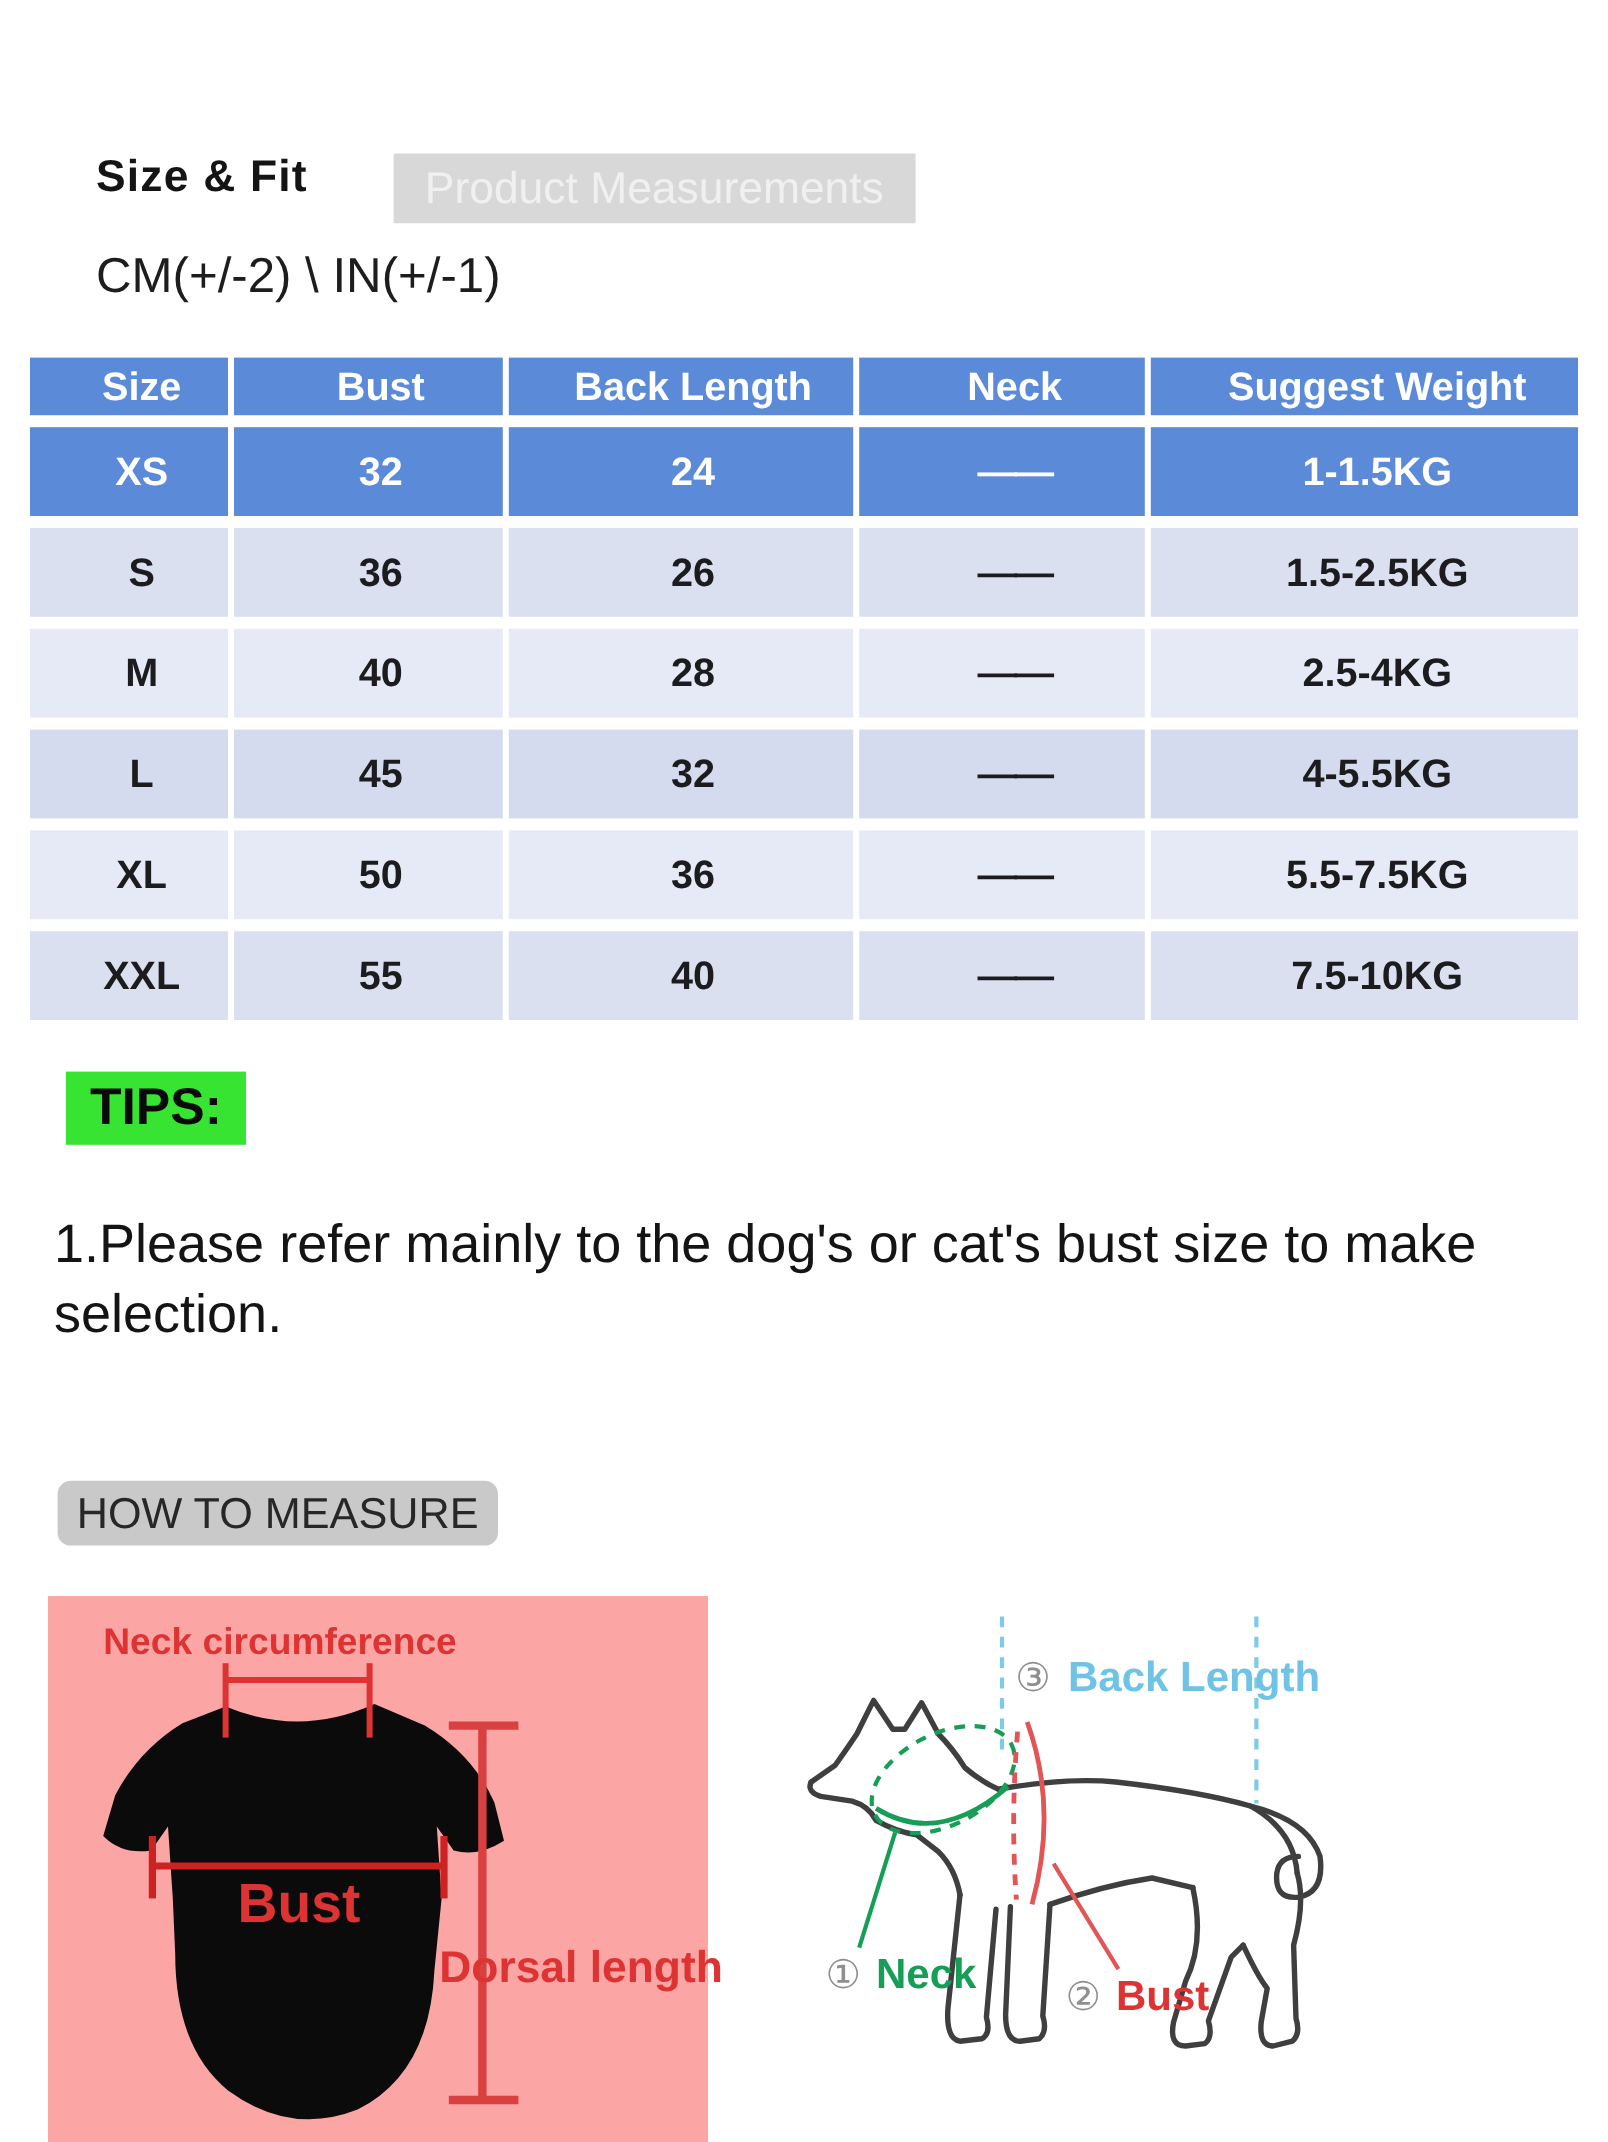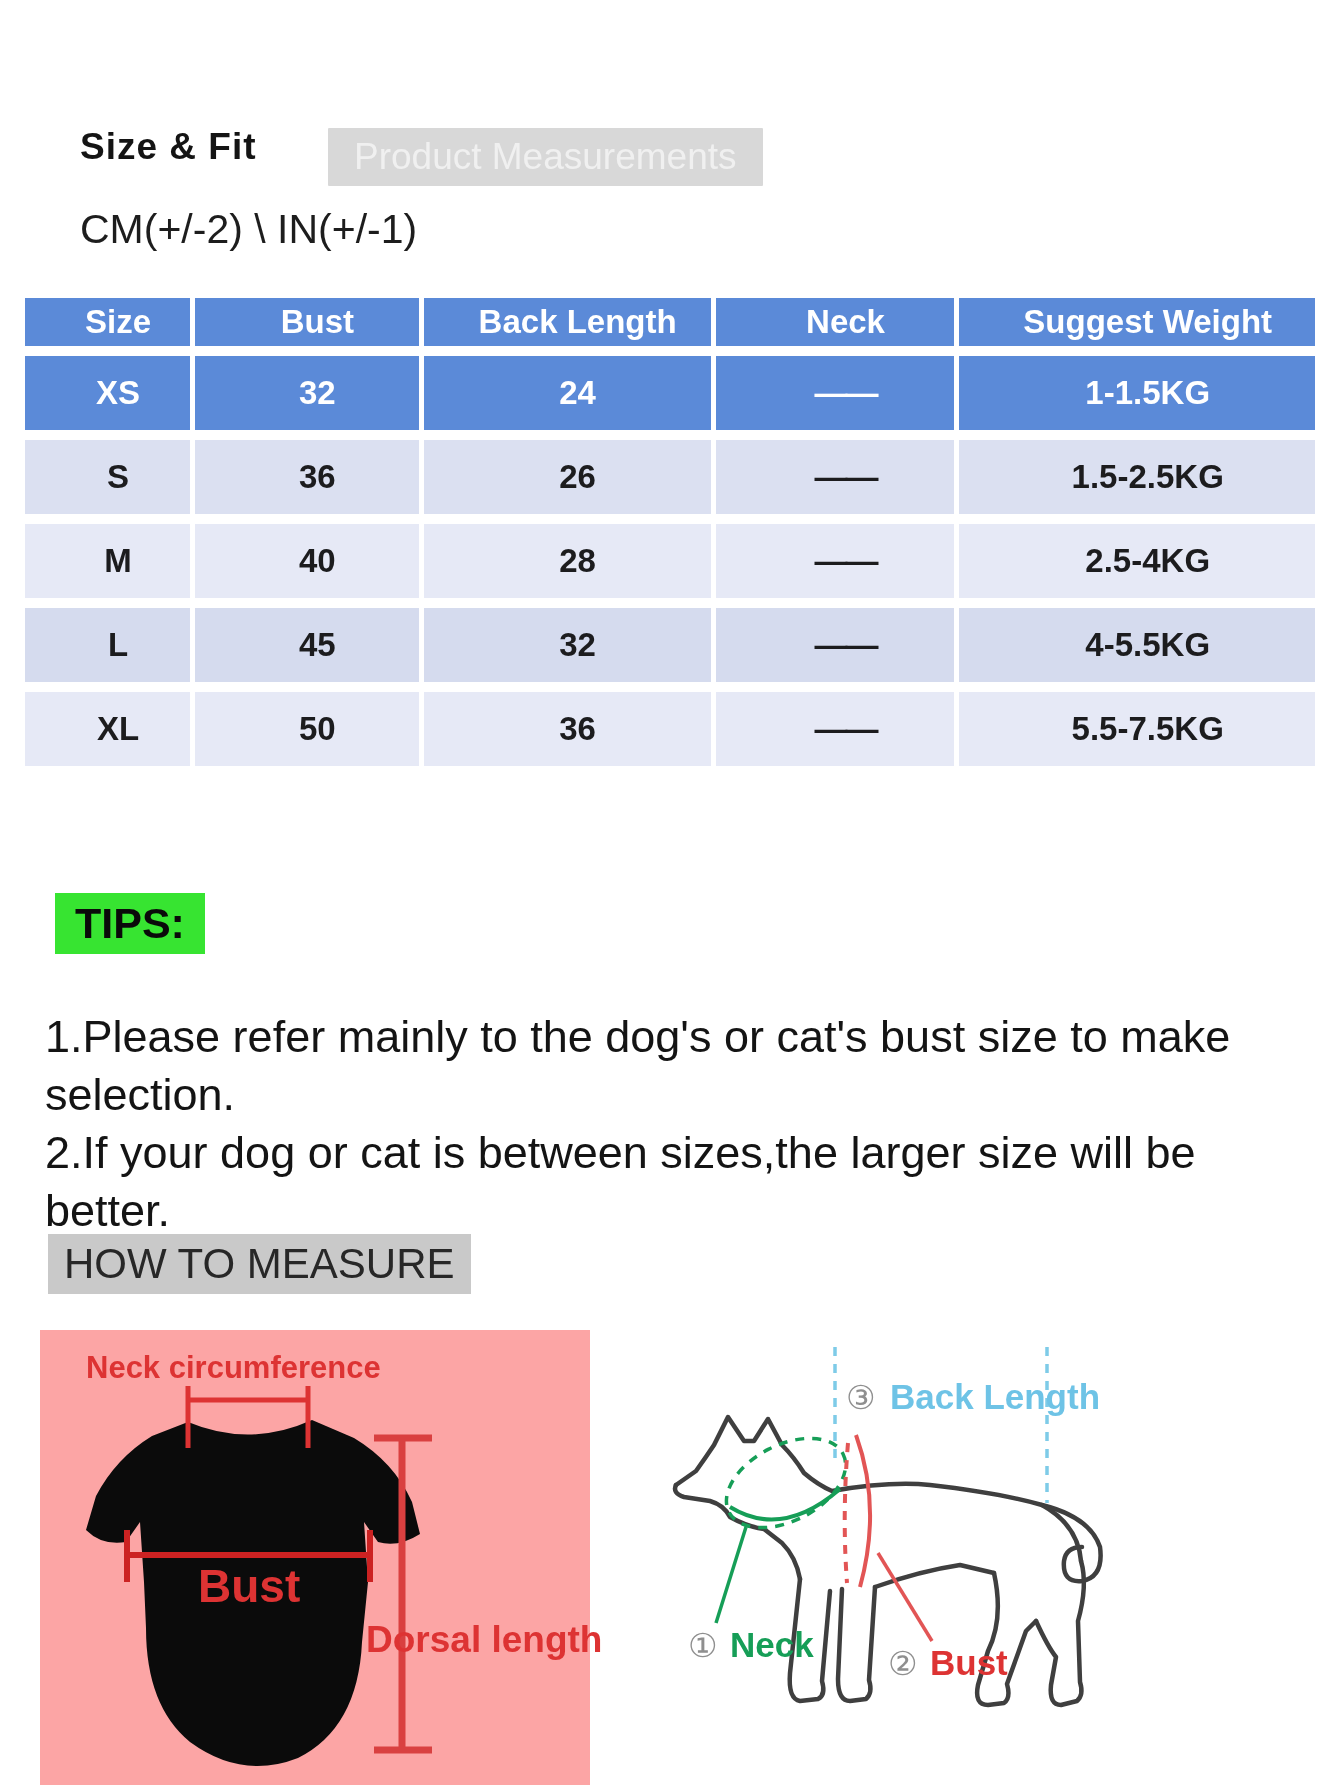--- a/index.html
+++ b/index.html
@@ -26,21 +26,21 @@
 
   
   .tips-badge{position:absolute;left:55px;top:893px;background:#37e431;color:#0a0a0a;
               font-size:43px;font-weight:bold;padding:6px 20px;}
   .tips-text{position:absolute;left:45px;top:968px;width:1245px;font-size:45px;
              line-height:58px;color:#141414;margin-top:40px;}
   .tips-text div{margin:0;}
 
   
   .htm-heading{position:absolute;left:48px;top:1234px;background:#c9c9c9;color:#272727;
-               font-size:42px;padding:6px 16px;}
+               font-size:36px;padding:6px 16px;border-radius:11px;}
 
   .shirt-box{position:absolute;left:40px;top:1330px;width:550px;height:455px;background:#fca5a5;}
   .shirt-box svg{overflow:visible;}
   .dog-box{position:absolute;left:590px;top:1195px;width:740px;height:590px;}
 
   svg text{font-family:"Liberation Sans", sans-serif;font-weight:bold;}
   .red-t{fill:#dd3333;}
   .green-t{fill:#169e57;}
   .blue-t{fill:#6ec3e6;}
   .gray-t{fill:#8f8f8f;font-weight:normal;}
@@ -101,28 +101,34 @@
           <td class="dash">——</td>
           <td>4-5.5KG</td>
         </tr>
         <tr class="row-b">
           <td>XL</td>
           <td>50</td>
           <td>36</td>
           <td class="dash">——</td>
           <td>5.5-7.5KG</td>
         </tr>
+        <tr class="row-a">
+          <td>XXL</td>
+          <td>55</td>
+          <td>40</td>
+          <td class="dash">——</td>
+          <td>7.5-10KG</td>
+        </tr>
       </tbody>
     </table>
   </div>
 
   <div class="tips-badge">TIPS:</div>
   <div class="tips-text">
     <div>1.Please refer mainly to the dog's or cat's  bust size to make selection.</div>
-    <div>2.If your dog or cat is between sizes,the larger size will be better.</div>
   </div>
 
   <div class="htm-heading">HOW TO MEASURE</div>
 
   <div class="shirt-box">
     <svg width="550" height="455" viewBox="0 0 550 455">
 
       <path fill="#0b0b0b" d="M148,92 Q210,118 272,90 L314,108 Q354,132 372,172 L380,204 Q358,218 338,212 L324,192
            L328,252 L322,312 Q318,398 258,428 Q202,450 150,412 Q106,376 106,298 L104,252 L100,192
            L86,212 Q62,216 46,200 L56,166 Q76,128 112,106 Z"></path>

